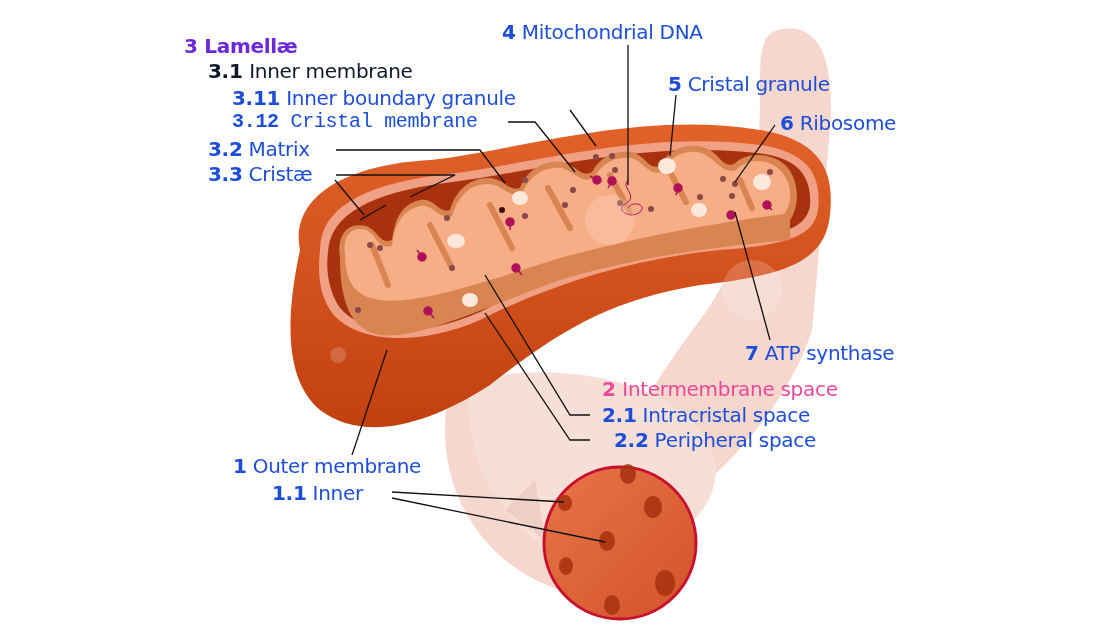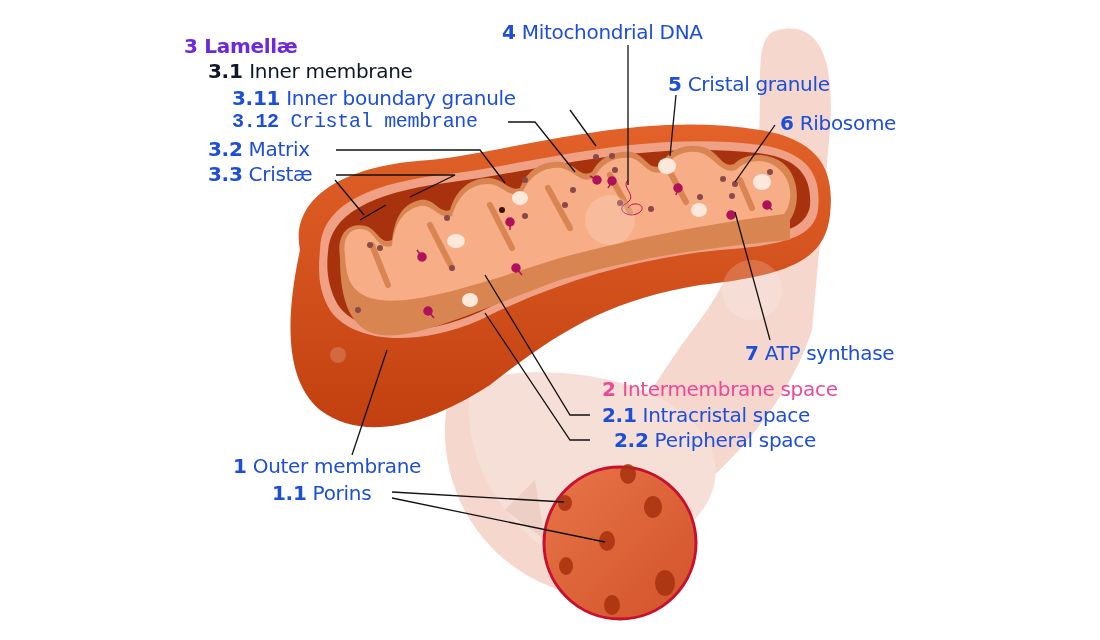--- a/index.html
+++ b/index.html
@@ -199,14 +199,14 @@
 <div class="lbl" style="left:602px;top:428px;margin-left:12px;">
   <span class="num">2.2</span>
   <span>Peripheral space</span>
 </div>
 <div class="lbl" style="left:233px;top:454px;">
   <span class="num">1</span>
   <span>Outer membrane</span>
 </div>
 <div class="lbl" style="left:272px;top:481px;">
   <span class="num">1.1</span>
-  <span>Porins</span>
+  <span>Inner</span>
 </div>
 
 </body></html>

